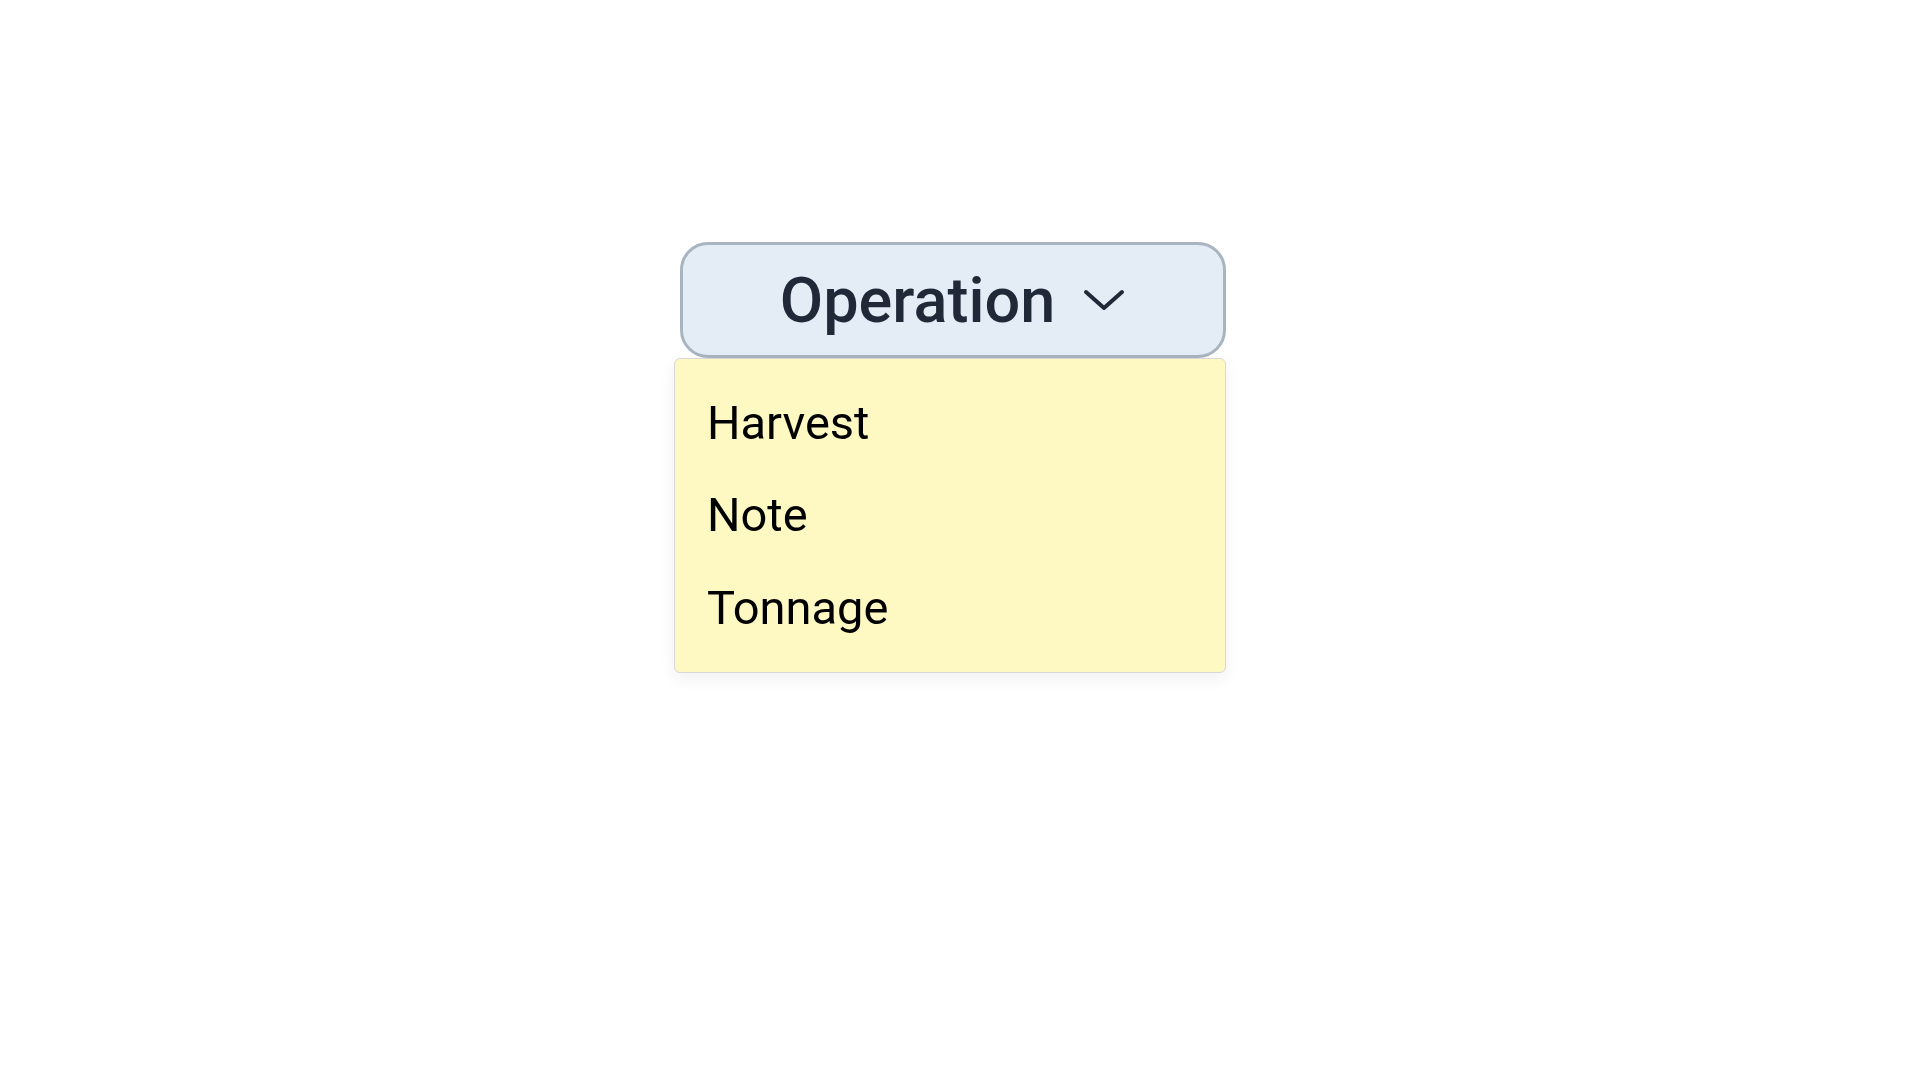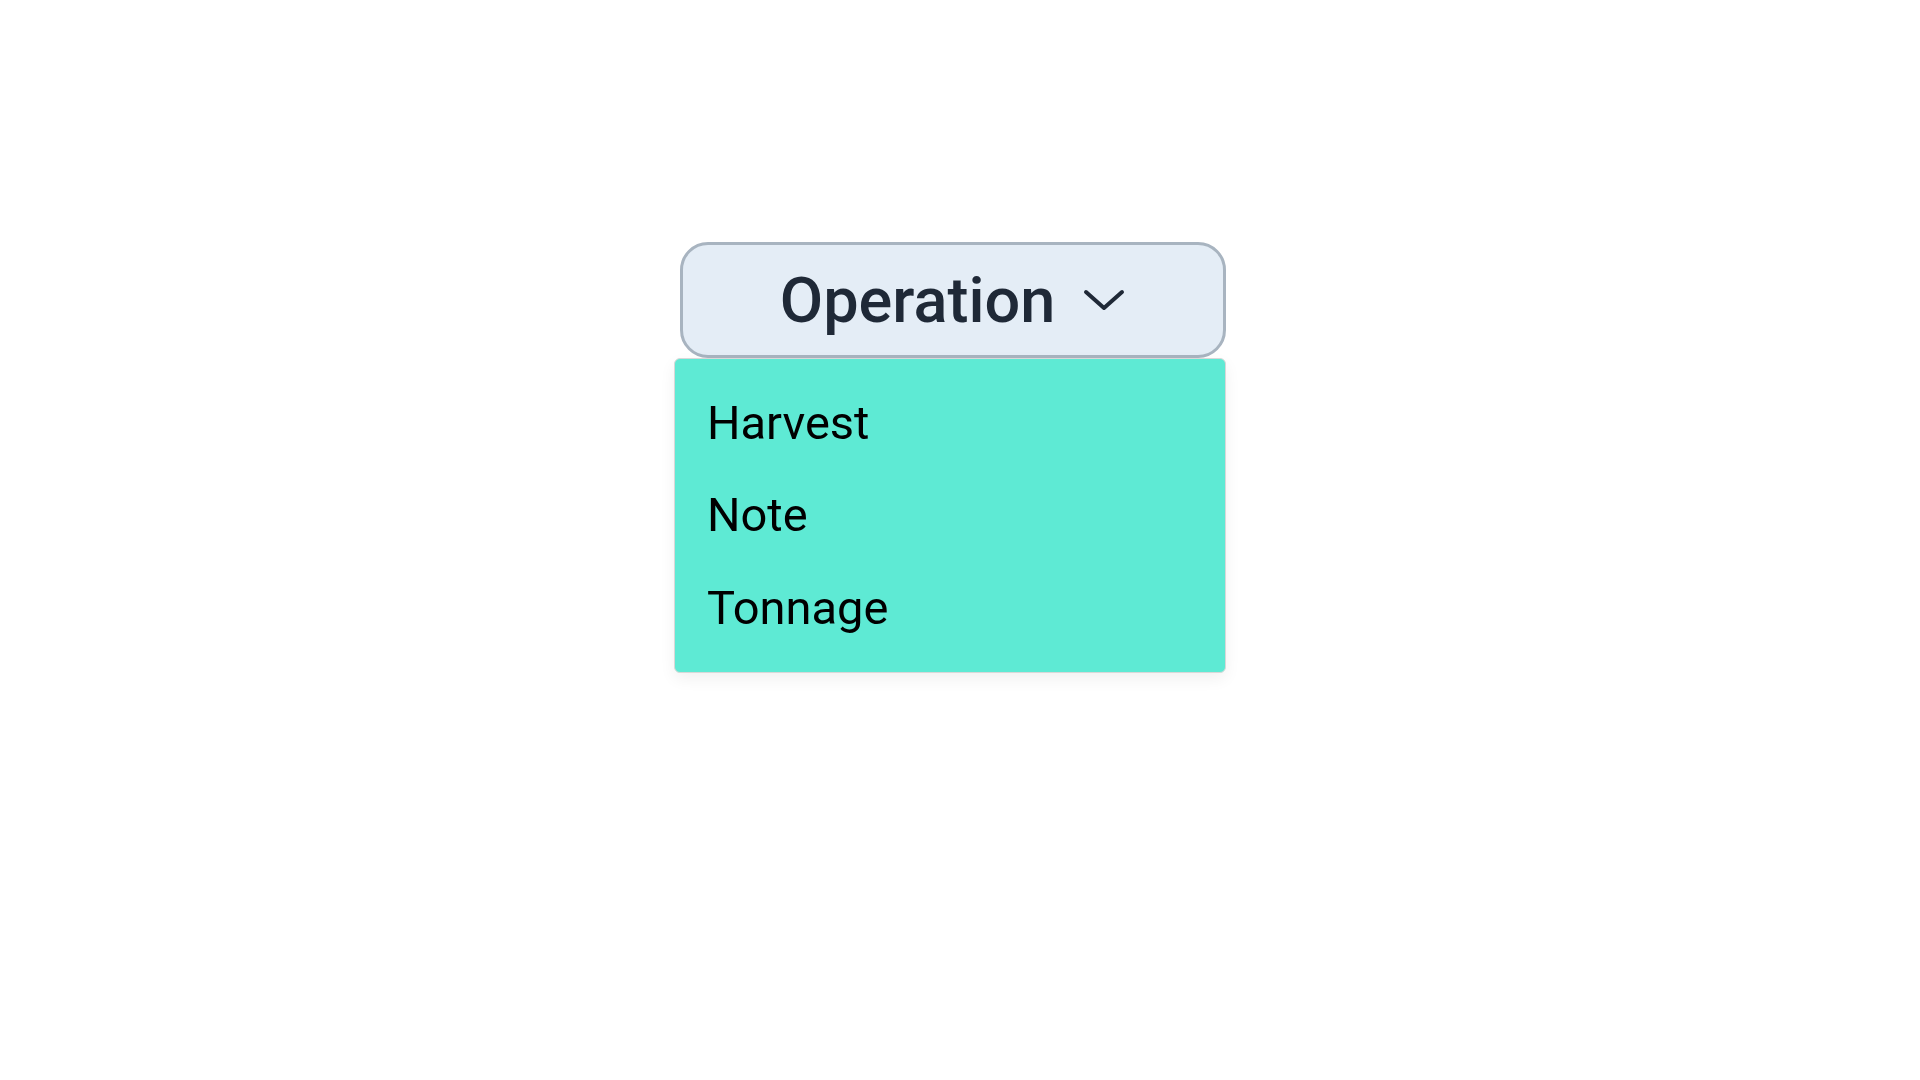--- a/index.html
+++ b/index.html
@@ -46,21 +46,21 @@
       justify-content: center;
     }
     .chevron-icon svg {
       width: 44px;
       height: 28px;
     }
     .dropdown-menu {
       width: 552px;
       margin-top: 0px;
       margin-left: -6px;
-      background: #5eead4;
+      background: #fef9c3;
       border: 1px solid #d8d8d8;
       border-radius: 6px;
       box-shadow: 0 6px 16px rgba(0,0,0,0.06);
       padding: 18px 0;
     }
     .dropdown-item {
       padding: 18px 32px;
       font-size: 47px;
       font-weight: 400;
       color: #000000;

